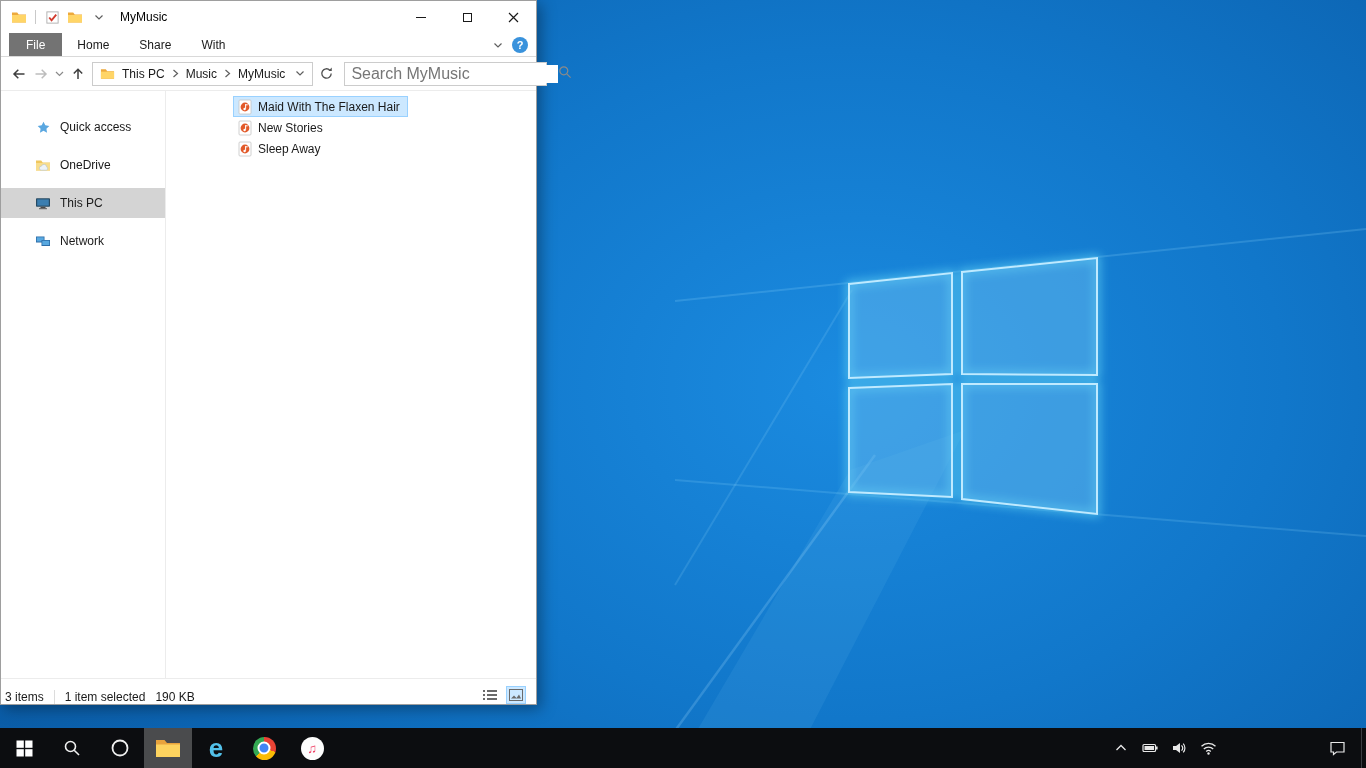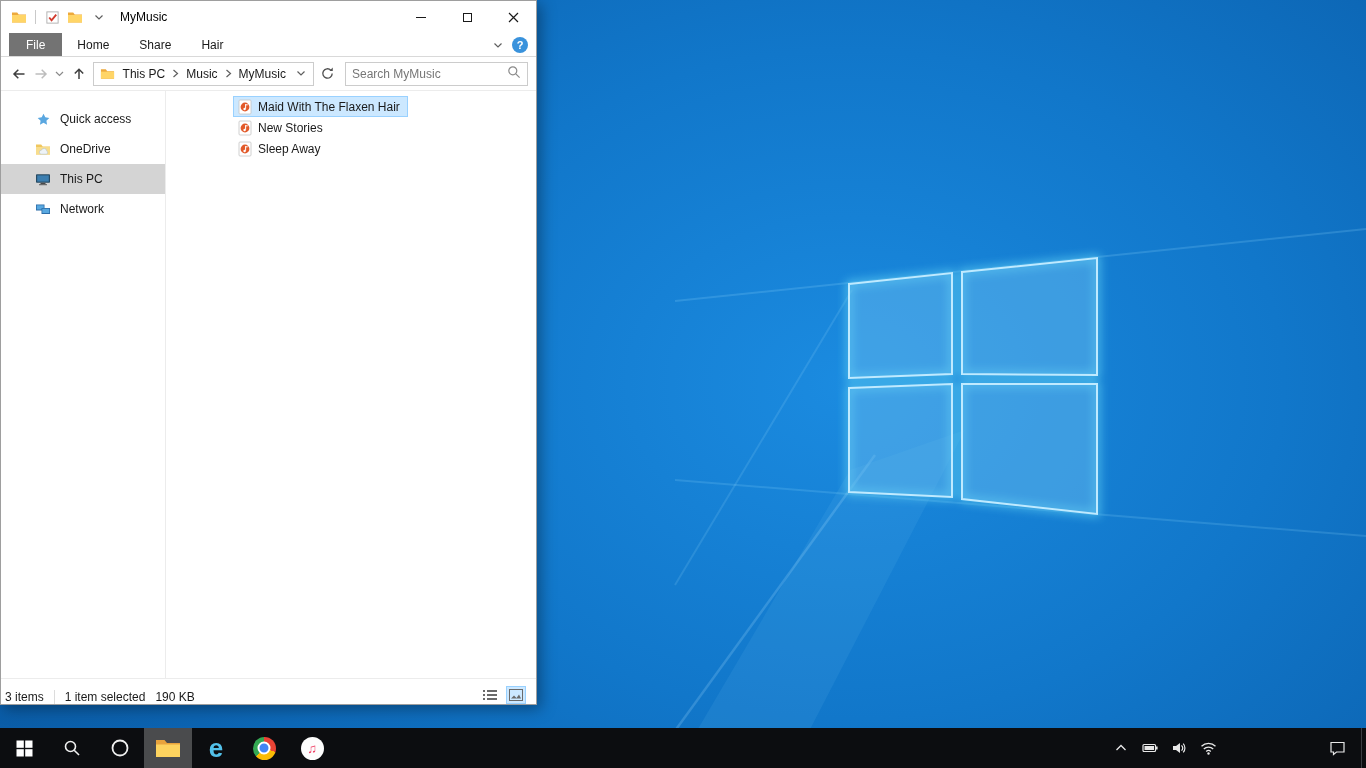--- a/index.html
+++ b/index.html
@@ -37,26 +37,26 @@
   .tabs-right{ margin-left:auto; display:flex; align-items:center; gap:9px; padding-right:8px; }
   .help-btn{ width:16px; height:16px; border-radius:50%; background:#3992dc; color:#fff; font-size:11px; font-weight:bold; display:flex; align-items:center; justify-content:center; }
 
   .addrbar{ height:34px; display:flex; align-items:center; padding:0 8px 0 10px; gap:6px; border-bottom:1px solid #ececec; flex:0 0 auto; }
   .nav-ico{ width:22px; height:24px; display:flex; align-items:center; justify-content:center; }
   .nav-ico.narrow{ width:14px; }
   .addressbox{ width:318px; height:24px; border:1px solid #cccccc; display:flex; align-items:center; padding:0 4px 0 6px; gap:5px; background:#fff; }
   .crumb{ padding:0 2px; white-space:nowrap; }
   .addr-chev{ margin-left:auto; display:flex; padding:0 3px; }
   .searchbox{ margin-left:4px; width:203px; height:24px; border:1px solid #cccccc; display:flex; align-items:center; padding:0 6px; background:#fff; }
-  .searchbox input{ border:none; outline:none; flex:1; font-size:12px; font-family:"Liberation Sans",sans-serif; color:#1a1a1a; }
+  .searchbox input{ border:none; outline:none; flex:1; font-size:16px; font-family:"Liberation Sans",sans-serif; color:#1a1a1a; }
   .searchbox input::placeholder{ color:#767676; }
 
   .wbody{ flex:1; display:flex; min-height:0; }
   .sidebar{ width:165px; border-right:1px solid #ececec; padding-top:13px; }
-  .side-item{ height:30px; display:flex; align-items:center; gap:9px; padding-left:34px; cursor:default; }
+  .side-item{ height:30px; display:flex; align-items:center; gap:9px; padding-left:34px; cursor:default;margin-top:8px; }
   .side-item.selected{ background:#d4d4d4; }
 
   .filelist{ flex:1; padding-top:5px; padding-left:20px; }
   .file-row{ display:flex; align-items:center; gap:5px; width:max-content; padding:2px 7px 2px 3px; border:1px solid transparent; height:21px;margin-left:47px; }
   .file-row.selected{ background:#cce8ff; border-color:#99d1ff; }
 
   .statusbar{ height:26px; border-top:1px solid #ececec; display:flex; align-items:flex-end; padding:0 10px 0 4px; gap:10px; flex:0 0 auto; color:#1a1a1a; }
   .sb-sep{ width:1px; height:14px; background:#dcdcdc; }
   .sb-right{ margin-left:auto; display:flex; gap:6px; }
   .viewbtn{ width:20px; height:18px; display:flex; align-items:center; justify-content:center; border:1px solid transparent; }
@@ -154,21 +154,21 @@
             <path d="M1 1l9 9M10 1l-9 9" stroke="#1a1a1a" stroke-width="1.2"></path>
           </svg>
       </div>
     </div>
   </div>
 
   <div class="tabs">
     <div class="tab file">File</div>
     <div class="tab">Home</div>
     <div class="tab">Share</div>
-    <div class="tab">Hair</div>
+    <div class="tab">With</div>
     <div class="tabs-right">
       <span>
         <svg width="10" height="7" viewBox="0 0 10 7">
             <path d="M1.5 1.5L5 5l3.5-3.5" stroke="#5f5f5f" stroke-width="1.2" fill="none"></path>
           </svg>
       </span>
       <span class="help-btn">?</span>
     </div>
   </div>
 

